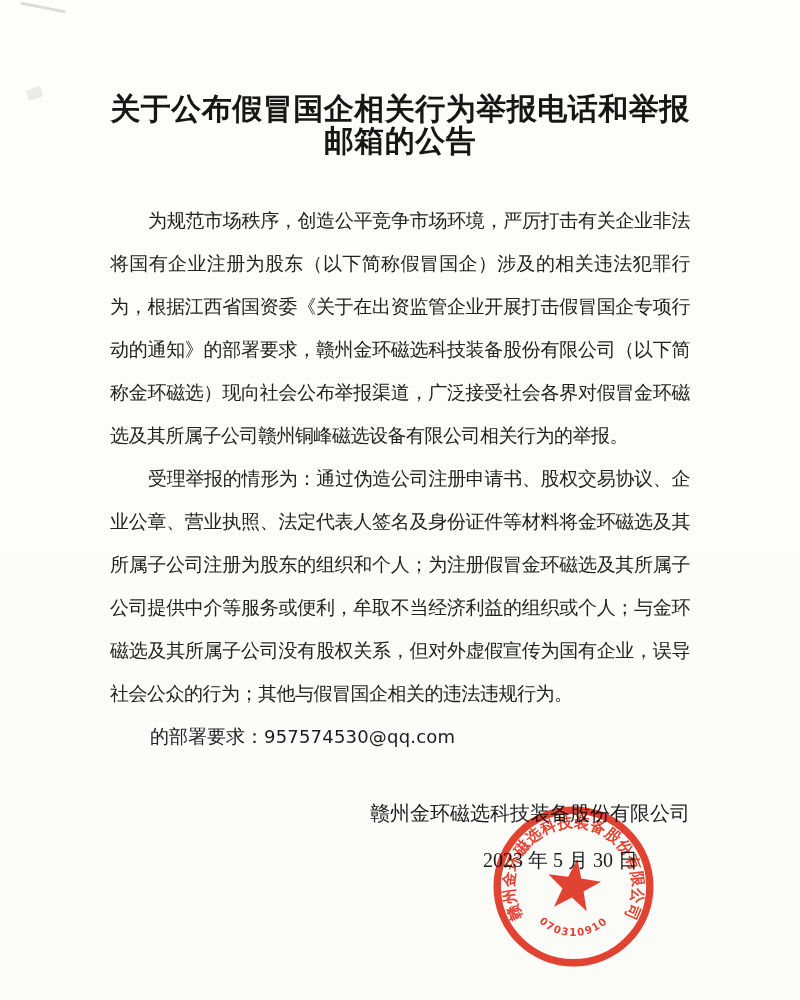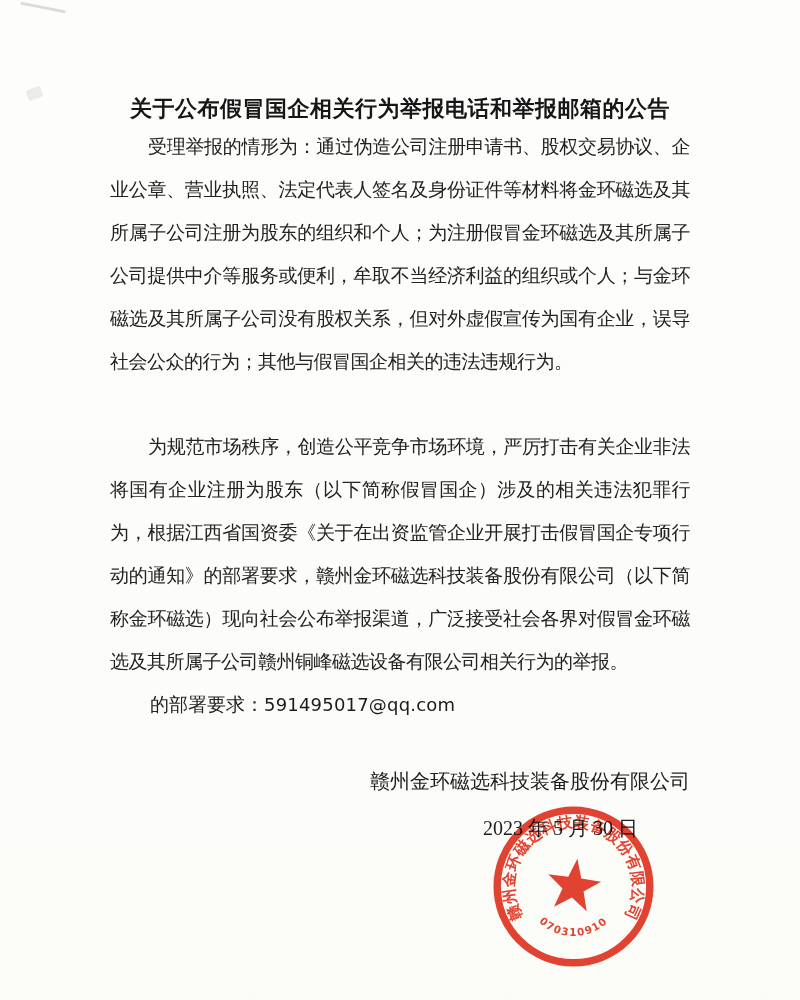--- a/index.html
+++ b/index.html
@@ -17,21 +17,21 @@
   .scan-mark-1 {
     position: absolute; left: 20px; top: 6px; width: 46px; height: 3px;
     background: #9a9a98; opacity: .35; transform: rotate(11deg); border-radius: 2px;
   }
   .scan-mark-2 {
     position: absolute; left: 27px; top: 88px; width: 15px; height: 11px;
     background: #b8b8b5; opacity: .25; border-radius: 2px; transform: rotate(-20deg);
   }
   .content { position: absolute; left: 110px; top: 93px; width: 580px; }
   .doc-title {
-    font-size: 22px; font-weight: bold; text-align: center;
+    font-size: 30px; font-weight: bold; text-align: center;
     letter-spacing: 0.5px; color: #161616; line-height: 32px;
   }
   .body-para {
     margin-top: 0; font-size: 19px; letter-spacing: -0.5px;
     line-height: 43px; text-align: justify; text-indent: 2em; color: #222;
   }
   .body-para.first { margin-top: 42px; }
   .contact-line {
     padding-left: 40px; line-height: 43px; font-size: 19px; color: #222;
   }
@@ -56,27 +56,27 @@
 
 <div class="page">
 
   <div class="scan-mark-1"></div>
   <div class="scan-mark-2"></div>
 
   <div class="content">
 
     <div class="doc-title">关于公布假冒国企相关行为举报电话和举报邮箱的公告</div>
 
+    <p class="body-para first">为规范市场秩序，创造公平竞争市场环境，严厉打击有关企业非法将国有企业注册为股东（以下简称假冒国企）涉及的相关违法犯罪行为，根据江西省国资委《关于在出资监管企业开展打击假冒国企专项行动的通知》的部署要求，赣州金环磁选科技装备股份有限公司（以下简称金环磁选）现向社会公布举报渠道，广泛接受社会各界对假冒金环磁选及其所属子公司赣州铜峰磁选设备有限公司相关行为的举报。</p>
+
     <p class="body-para">受理举报的情形为：通过伪造公司注册申请书、股权交易协议、企业公章、营业执照、法定代表人签名及身份证件等材料将金环磁选及其所属子公司注册为股东的组织和个人；为注册假冒金环磁选及其所属子公司提供中介等服务或便利，牟取不当经济利益的组织或个人；与金环磁选及其所属子公司没有股权关系，但对外虚假宣传为国有企业，误导社会公众的行为；其他与假冒国企相关的违法违规行为。</p>
-
-    <p class="body-para first">为规范市场秩序，创造公平竞争市场环境，严厉打击有关企业非法将国有企业注册为股东（以下简称假冒国企）涉及的相关违法犯罪行为，根据江西省国资委《关于在出资监管企业开展打击假冒国企专项行动的通知》的部署要求，赣州金环磁选科技装备股份有限公司（以下简称金环磁选）现向社会公布举报渠道，广泛接受社会各界对假冒金环磁选及其所属子公司赣州铜峰磁选设备有限公司相关行为的举报。</p>
 
 
     <div class="contact-line">
-      <span>的部署要求：</span><span class="contact-value">591495017@qq.com</span>
+      <span>的部署要求：</span><span class="contact-value">957574530@qq.com</span>
     </div>
 
     <div class="signature-block">
       <div class="signature-company">赣州金环磁选科技装备股份有限公司</div>
       <div class="signature-date">2023 年 5 月 30 日</div>
     </div>
 
   </div>
 
   <svg class="seal" viewBox="0 0 200 200" xmlns="http://www.w3.org/2000/svg">

